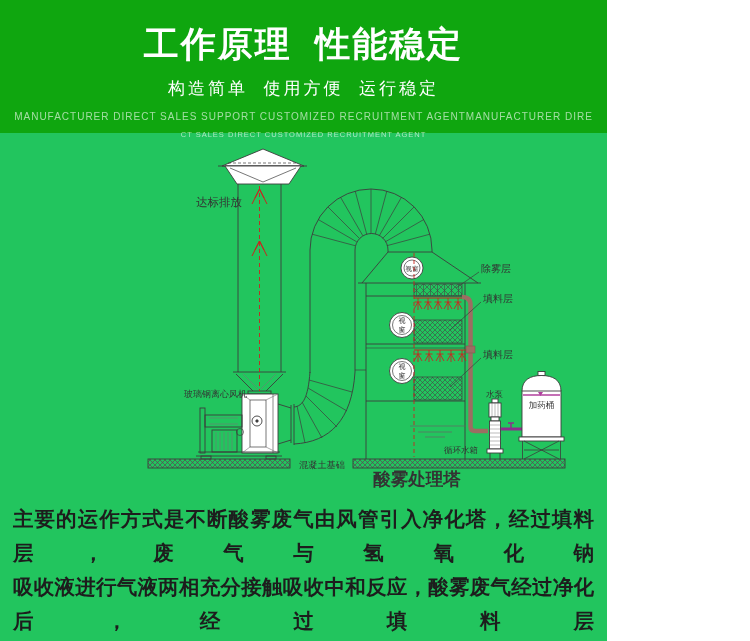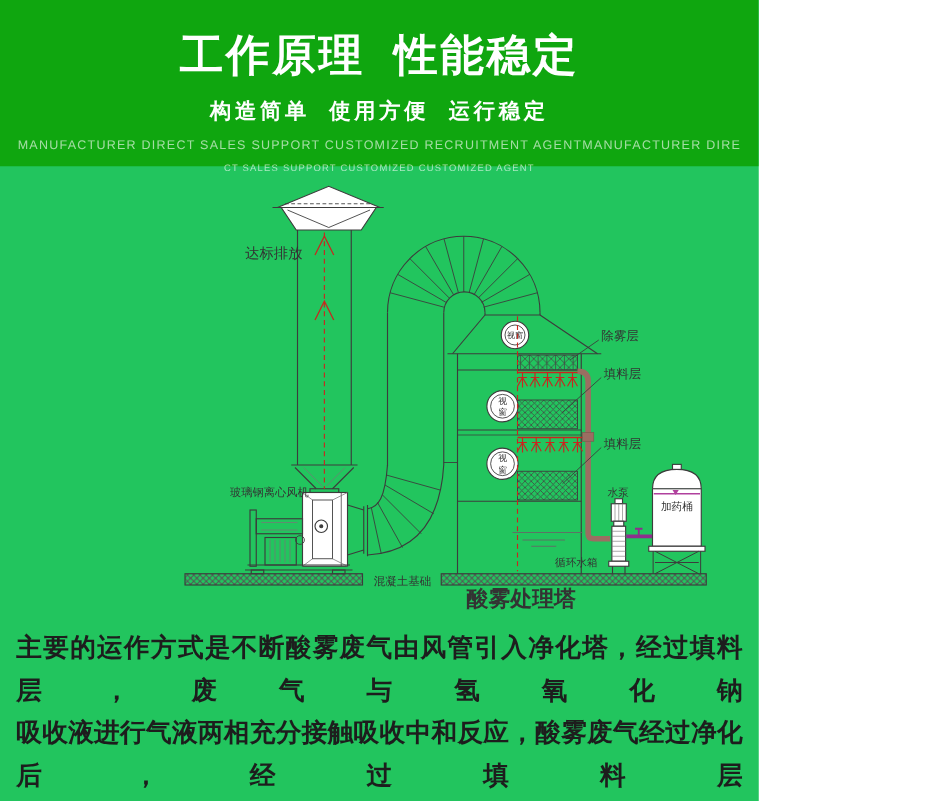--- a/index.html
+++ b/index.html
@@ -1,38 +1,38 @@
 <!DOCTYPE html>
 <html><head>
 <meta charset="utf-8">
 <style>
   html,body{margin:0;padding:0;}
   .page{width:607px;height:641px;background:#22c55e;overflow:hidden;
         font-family:"Liberation Sans","DejaVu Sans",sans-serif;}
   .header{height:133px;background:#0fa60f;text-align:center;color:#fff;}
   .header .title{padding-top:21px;font-size:35px;font-weight:800;letter-spacing:2px;white-space:pre;}
-  .header .subtitle{margin-top:9px;font-size:17px;font-weight:700;letter-spacing:3px;white-space:pre;}
+  .header .subtitle{margin-top:9px;font-size:17px;font-weight:400;letter-spacing:3px;white-space:pre;}
   .header .tagline{margin-top:11px;font-size:10px;color:rgba(255,255,255,0.62);letter-spacing:1px;}
   .header .tagline2{margin-top:8px;font-size:7.5px;color:rgba(255,255,255,0.62);letter-spacing:1px;}
   .diagram-wrap{margin-top:7px;height:360px;}
   svg text{font-family:"Liberation Sans","DejaVu Sans",sans-serif;fill:#333;}
   .desc{padding:2px 13px 0 13px;}
   .desc .line{font-size:20.5px;line-height:34px;color:#1d1d1d;font-weight:600;
               text-align:justify;text-align-last:justify;white-space:normal;}
 </style>
 </head>
 <body>
 
 <div class="page">
 
   <div class="header">
     <div class="title">工作原理  性能稳定</div>
     <div class="subtitle">构造简单  使用方便  运行稳定</div>
     <div class="tagline">MANUFACTURER DIRECT SALES SUPPORT CUSTOMIZED RECRUITMENT AGENTMANUFACTURER DIRE</div>
-    <div class="tagline2">CT SALES SUPPORT CUSTOMIZED CUSTOMIZED AGENT</div>
+    <div class="tagline2">CT SALES DIRECT CUSTOMIZED RECRUITMENT AGENT</div>
   </div>
 
   <div class="diagram-wrap">
   <svg width="750" height="360" viewBox="0 140 750 360">
     <defs>
       <pattern id="pkg" width="5" height="5" patternUnits="userSpaceOnUse">
         <path d="M0,5 L5,0 M0,0 L5,5" stroke="#444" stroke-width="0.6" fill="none"></path>
       </pattern>
       <pattern id="dem" width="7" height="7" patternUnits="userSpaceOnUse">
         <path d="M0,7 L7,0 M0,0 L7,7 M3.5,0 L3.5,7" stroke="#444" stroke-width="0.6" fill="none"></path>

